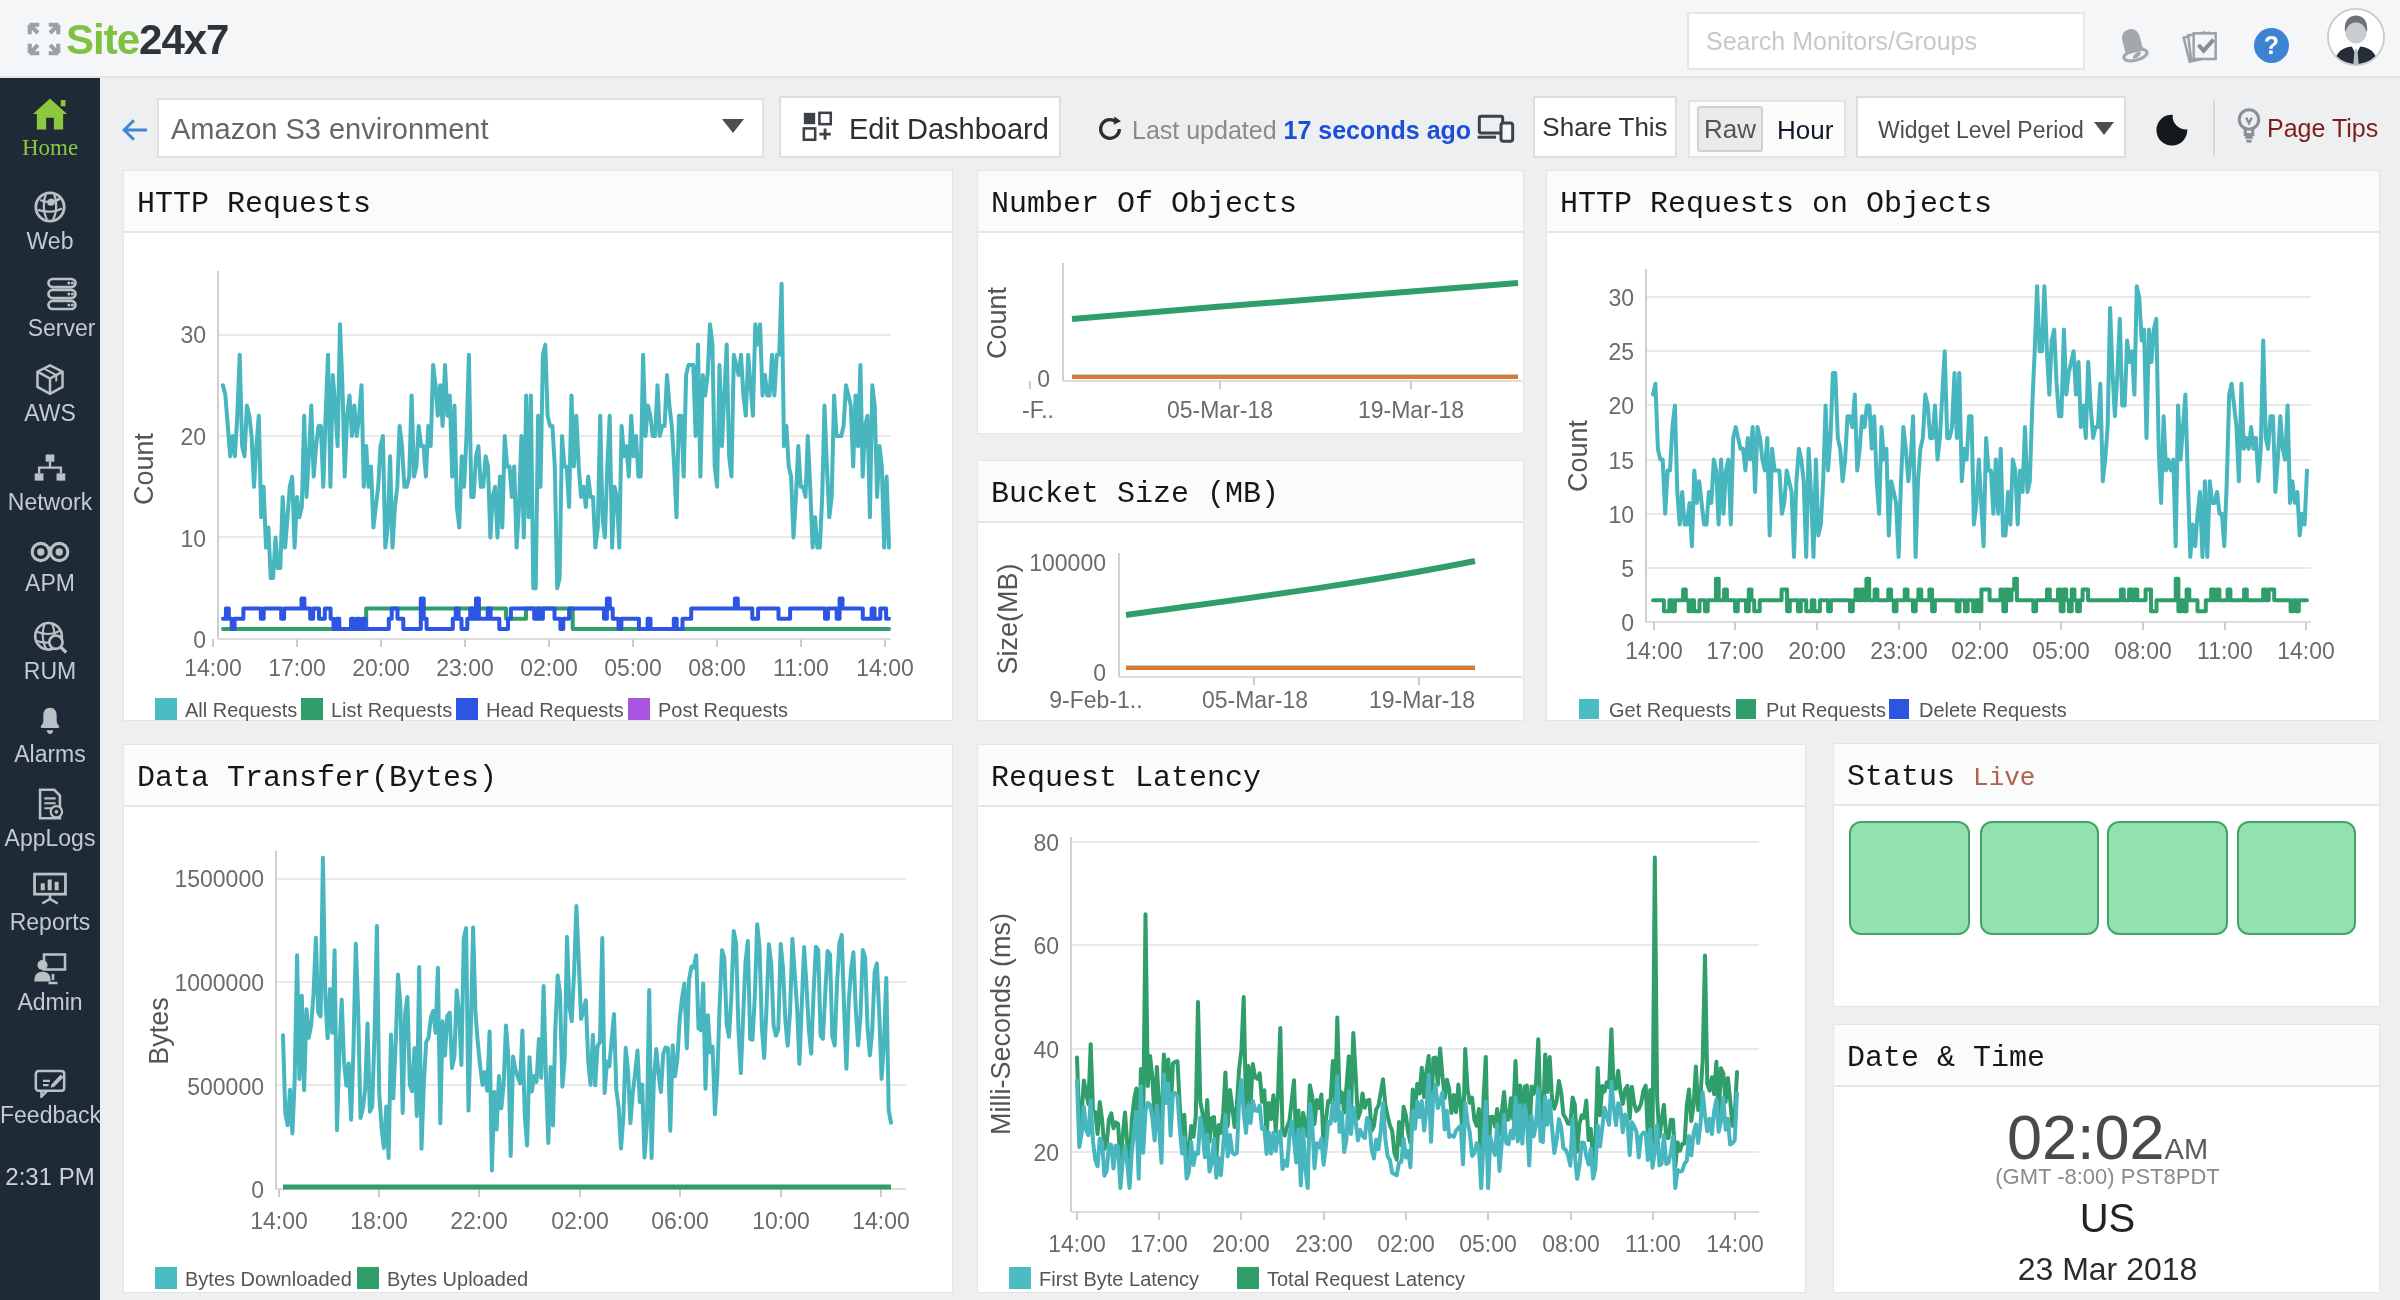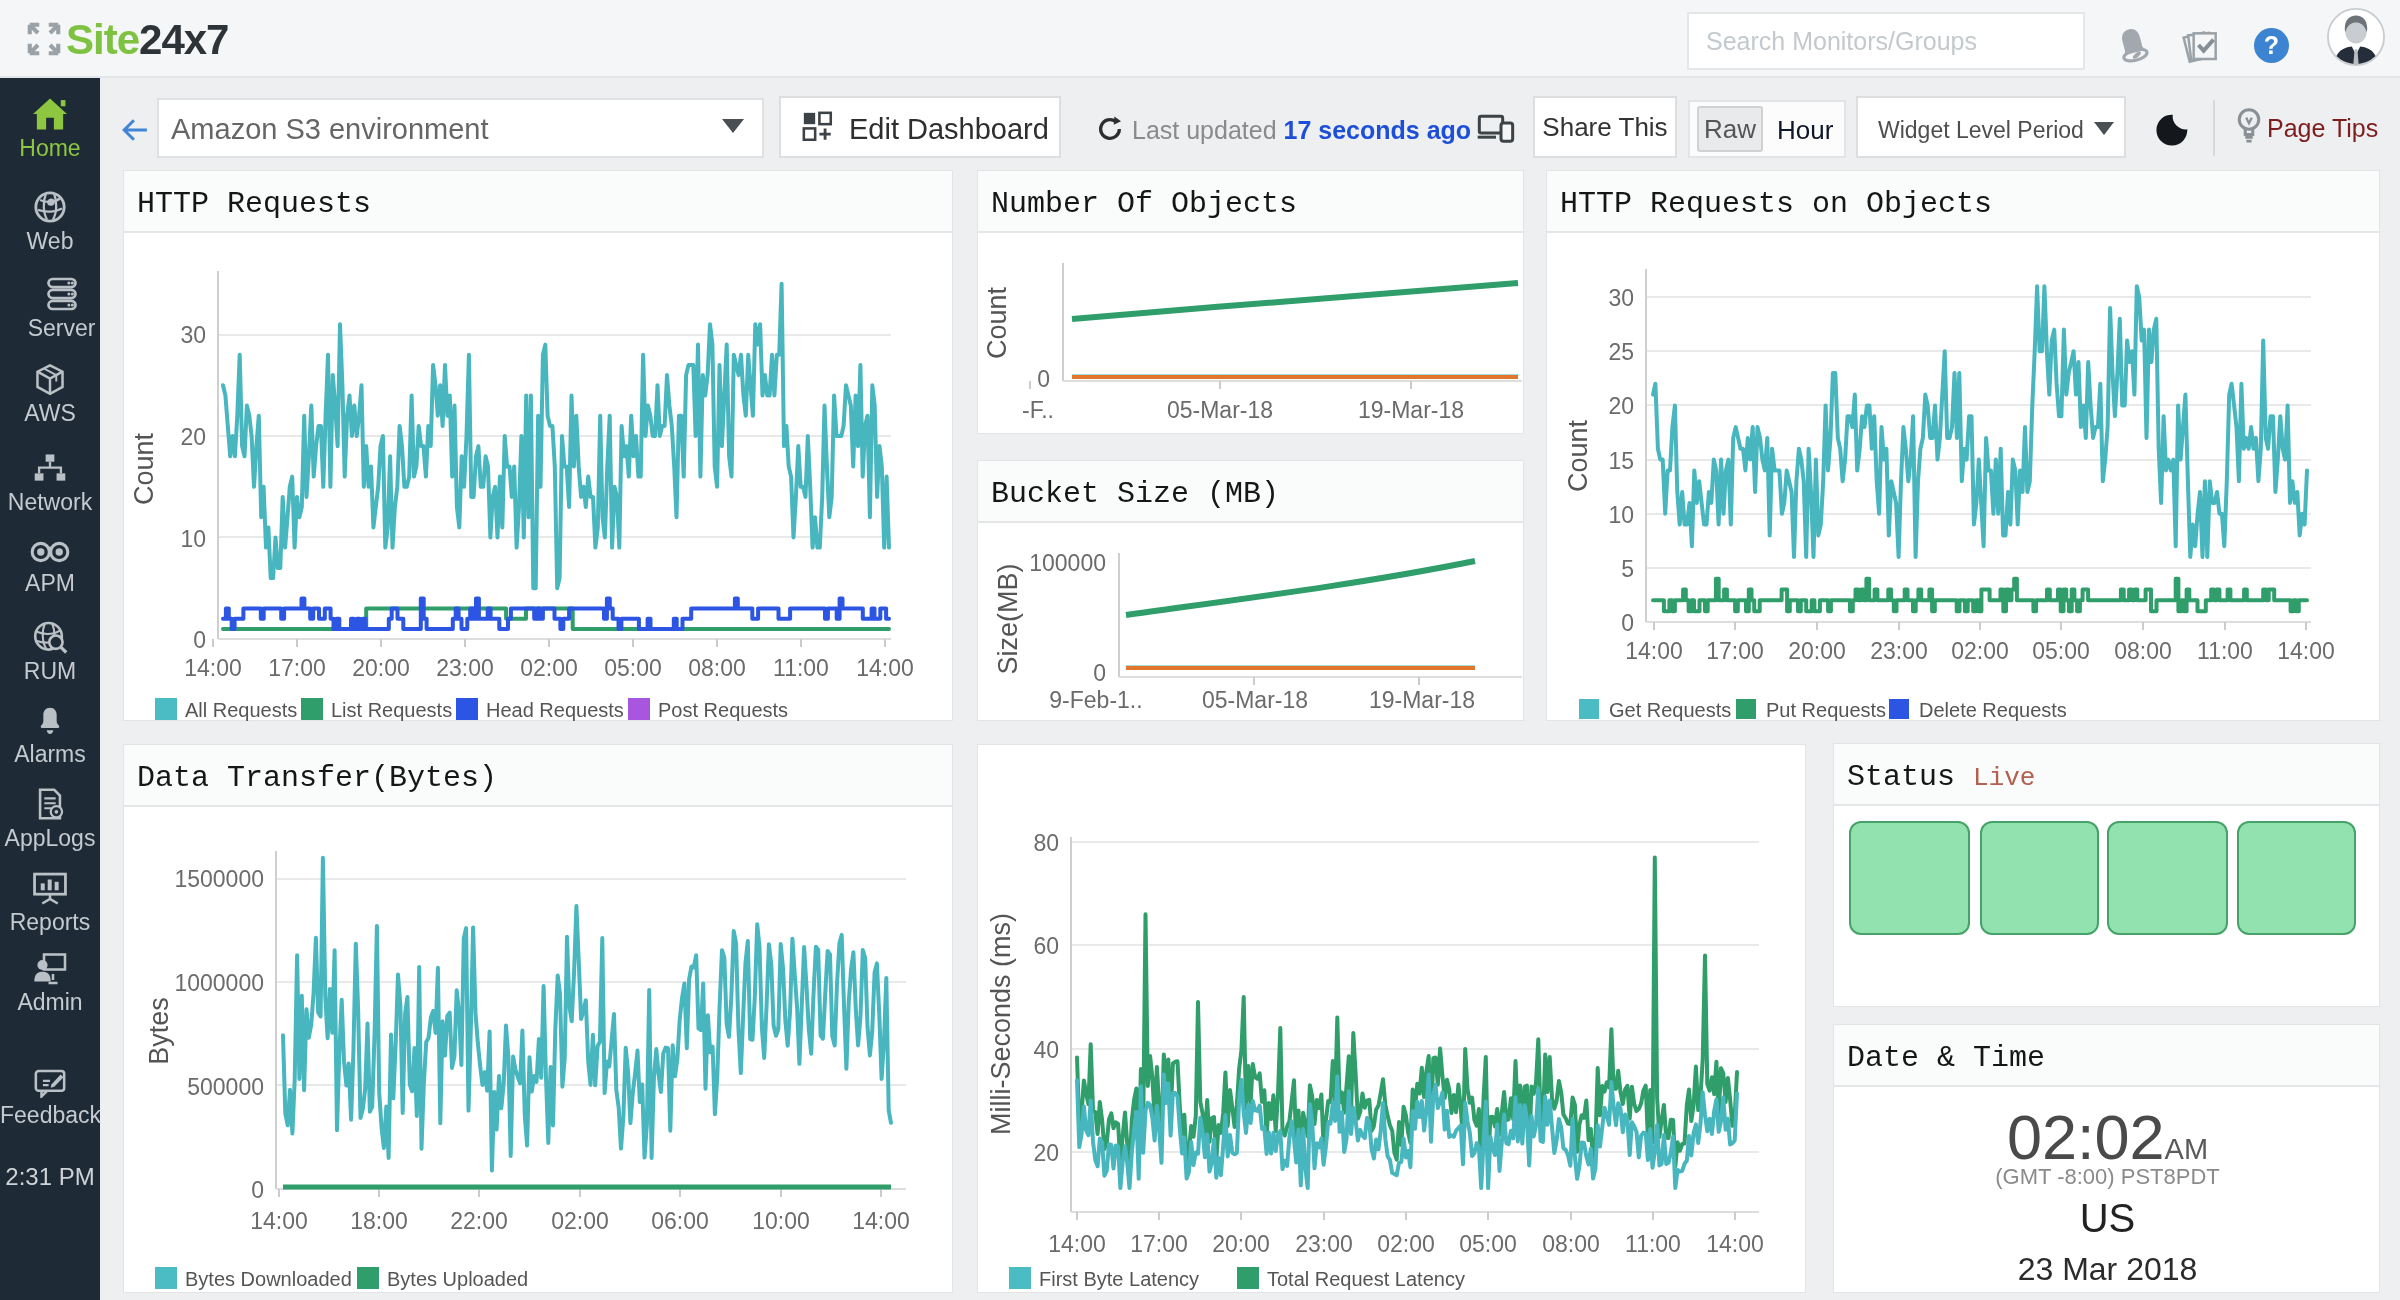--- a/index.html
+++ b/index.html
@@ -64,21 +64,21 @@
       <path d="M8 62 C8 47 17 41 31 41 C45 41 54 47 54 62 Z" fill="#252d3a"></path>
       <path d="M26 40 L31 50 L36 40 Z" fill="#fff"></path>
       <path d="M29.5 44 L32.5 44 L34 62 L28 62 Z" fill="#b9bdc2"></path>
       <ellipse cx="31" cy="25" rx="11.5" ry="13" fill="#c9cdd1"></ellipse>
       <path d="M19 22 C19 12 25 8 31 8 C37 8 43 12 43 22 C43 24 42.5 26 42.5 26 C40 18 36 15.5 31 15.5 C26 15.5 22 18 19.5 26 C19.5 26 19 24 19 22 Z" fill="#6d7378"></path>
     </g>
   </svg>
 </div>
 
 <div class="sidebar">
-  <div class="sbitem active" style="top:19px;">
+  <div class="sbitem active" style="top:19px;font-family:Liberation Serif, serif;">
     <svg width="38" height="34" viewBox="0 0 24 22">
       <path d="M12 1 L23 11 L20.5 11 L20.5 21 L14.5 21 L14.5 13.5 L9.5 13.5 L9.5 21 L3.5 21 L3.5 11 L1 11 Z" fill="#8dc63f"></path>
       <rect x="19" y="2" width="3" height="4" fill="#8dc63f"></rect>
     </svg>
     Home
   </div>
   <div class="sbitem" style="top:112px;">
     <svg width="34" height="34" viewBox="0 0 24 24">
       <circle cx="12" cy="12" r="10" fill="none" stroke="#b9c0c6" stroke-width="2"></circle>
       <path d="M5 7 C9 9 15 9 19 6 M3.5 14 C9 16 16 15.5 20.5 13" fill="none" stroke="#b9c0c6" stroke-width="1.6"></path>
@@ -406,20 +406,23 @@
       <polyline points="282.0,1034.3 284.3,1112.3 286.7,1124.3 289.0,1088.8 291.4,1132.4 293.7,1078.5 296.1,954.3 298.4,1078.0 300.8,994.7 303.1,1089.3 305.5,1008.3 307.8,1036.7 310.2,1023.6 312.5,993.3 314.9,936.8 317.2,1011.4 319.6,1015.5 321.9,856.8 324.3,996.0 326.6,1037.2 328.9,987.9 331.3,1031.8 333.6,949.3 336.0,1129.3 338.3,1051.8 340.7,998.7 343.0,1060.4 345.4,1084.6 347.7,1062.6 350.1,1118.7 352.4,1050.4 354.8,942.7 357.1,1007.1 359.5,1117.0 361.8,1108.1 364.2,1087.8 366.5,1022.5 368.9,1110.8 371.2,1105.7 373.6,1031.5 375.9,925.1 378.2,1091.9 380.6,1127.1 382.9,1147.0 385.3,1105.5 387.6,1157.0 390.0,1033.5 392.3,1097.3 394.7,1042.1 397.0,973.6 399.4,1004.1 401.7,1111.9 404.1,1012.8 406.4,996.0 408.8,1083.5 411.1,1090.3 413.5,1047.0 415.8,1115.0 418.2,965.9 420.5,1147.7 422.8,1083.3 425.2,1041.1 427.5,1037.0 429.9,1016.5 432.2,1010.0 434.6,1031.9 436.9,966.8 439.3,1122.3 441.6,1020.3 444.0,1054.6 446.3,1014.9 448.7,1011.6 451.0,1066.9 453.4,1055.6 455.7,989.2 458.1,1012.5 460.4,1064.0 462.8,937.1 465.1,927.1 467.5,1109.6 469.8,1028.6 472.1,926.6 474.5,1011.9 476.8,1041.8 479.2,1065.2 481.5,1084.0 483.9,1071.1 486.2,1089.8 488.6,1030.5 490.9,1169.4 493.3,1090.9 495.6,1128.6 498.0,1075.0 500.3,1107.3 502.7,1082.6 505.0,1024.5 507.4,1056.5 509.7,1154.9 512.1,1055.5 514.4,1068.4 516.7,1075.7 519.1,1082.4 521.4,1029.5 523.8,1114.8 526.1,1144.5 528.5,1056.2 530.8,1090.5 533.2,1075.1 535.5,1081.0 537.9,1038.0 540.2,1076.7 542.6,985.1 544.9,1073.8 547.3,1142.0 549.6,1066.0 552.0,1124.4 554.3,1028.6 556.7,974.4 559.0,992.4 561.4,1085.7 563.7,1057.4 566.0,935.8 568.4,1005.2 570.7,1020.3 573.1,970.7 575.4,905.1 577.8,961.4 580.1,1018.0 582.5,1009.6 584.8,999.2 587.2,1060.1 589.5,1083.9 591.9,1033.8 594.2,1084.3 596.6,1045.2 598.9,1040.8 601.3,937.0 603.6,1092.1 606.0,1060.4 608.3,1065.4 610.6,1039.5 613.0,1013.1 615.3,1088.7 617.7,1106.7 620.0,1147.6 622.4,1115.2 624.7,1046.8 627.1,1071.1 629.4,1122.2 631.8,1091.9 634.1,1072.5 636.5,1049.6 638.8,1101.0 641.2,1083.5 643.5,1156.6 645.9,1123.1 648.2,989.1 650.6,1157.0 652.9,1077.4 655.3,1048.1 657.6,1073.4 659.9,1091.1 662.3,1052.4 664.6,1046.6 667.0,1047.2 669.3,1129.7 671.7,1044.3 674.0,1075.2 676.4,1057.9 678.7,1018.6 681.1,996.7 683.4,982.5 685.8,1047.2 688.1,978.3 690.5,965.4 692.8,966.5 695.2,954.2 697.5,1027.4 699.9,1029.1 702.2,982.4 704.5,1087.8 706.9,1014.3 709.2,1051.3 711.6,1045.6 713.9,1113.3 716.3,1075.3 718.6,1005.0 721.0,949.2 723.3,956.5 725.7,1023.5 728.0,1035.8 730.4,994.3 732.7,930.0 735.1,942.5 737.4,1027.0 739.8,1072.1 742.1,1016.1 744.5,961.7 746.8,940.1 749.2,1038.0 751.5,1038.8 753.8,996.0 756.2,923.3 758.5,946.0 760.9,1027.1 763.2,1057.0 765.6,1004.2 767.9,943.3 770.3,963.6 772.6,1024.5 775.0,1034.8 777.3,1028.3 779.7,943.1 782.0,966.9 784.4,1020.1 786.7,1044.7 789.1,1009.7 791.4,937.7 793.8,974.1 796.1,1006.9 798.4,1062.8 800.8,1003.2 803.1,946.0 805.5,985.2 807.8,1028.2 810.2,1052.7 812.5,993.5 814.9,945.7 817.2,948.7 819.6,1034.6 821.9,1037.7 824.3,992.2 826.6,950.0 829.0,953.5 831.3,1035.3 833.7,1044.5 836.0,982.9 838.4,942.6 840.7,933.9 843.1,1006.7 845.4,1067.7 847.7,1001.6 850.1,968.0 852.4,951.2 854.8,1008.1 857.1,1044.4 859.5,1014.9 861.8,949.1 864.2,957.0 866.5,1025.7 868.9,1054.4 871.2,1030.6 873.6,971.5 875.9,962.4 878.3,1013.9 880.6,1077.9 883.0,1040.3 885.3,976.9 887.7,1109.3 890.0,1121.8" fill="none" stroke="#48b6be" stroke-width="4" stroke-opacity="1.0" stroke-linejoin="round" stroke-linecap="round"></polyline>
       <line x1="282" y1="1186" x2="890" y2="1186" stroke="#2f9e6a" stroke-width="5"></line>
       <rect x="154" y="1266" width="22" height="22" fill="#4cbcc4"></rect>
       <text x="184" y="1285" font-size="20" fill="#555">Bytes Downloaded</text>
       <rect x="356" y="1266" width="22" height="22" fill="#2f9e6a"></rect>
       <text x="386" y="1285" font-size="20" fill="#555">Bytes Uploaded</text>
     </svg>
 </div>
 
 <div class="widget" style="left:977px;top:744px;width:829px;height:549px;">
+  <div class="whead">
+      <div class="wtitle">Request Latency</div>
+    </div>
   <svg width="829" height="549" viewBox="977 744 829 549" style="position:absolute;left:0;top:0">
       <line x1="1070" y1="1151" x2="1758" y2="1151" stroke="#e9e9e9" stroke-width="2"></line>
       <line x1="1070" y1="1048" x2="1758" y2="1048" stroke="#e9e9e9" stroke-width="2"></line>
       <line x1="1070" y1="944" x2="1758" y2="944" stroke="#e9e9e9" stroke-width="2"></line>
       <line x1="1070" y1="841" x2="1758" y2="841" stroke="#e9e9e9" stroke-width="2"></line>
       <line x1="1070" y1="836" x2="1070" y2="1211" stroke="#cfcfcf" stroke-width="2"></line>
       <line x1="1070" y1="1211" x2="1758" y2="1211" stroke="#dddddd" stroke-width="2"></line>
       <line x1="1076" y1="1211" x2="1076" y2="1219" stroke="#cccccc" stroke-width="2"></line>
       <text x="1076" y="1251" font-size="23" fill="#6b6b6b" text-anchor="middle">14:00</text>
       <line x1="1158" y1="1211" x2="1158" y2="1219" stroke="#cccccc" stroke-width="2"></line>

